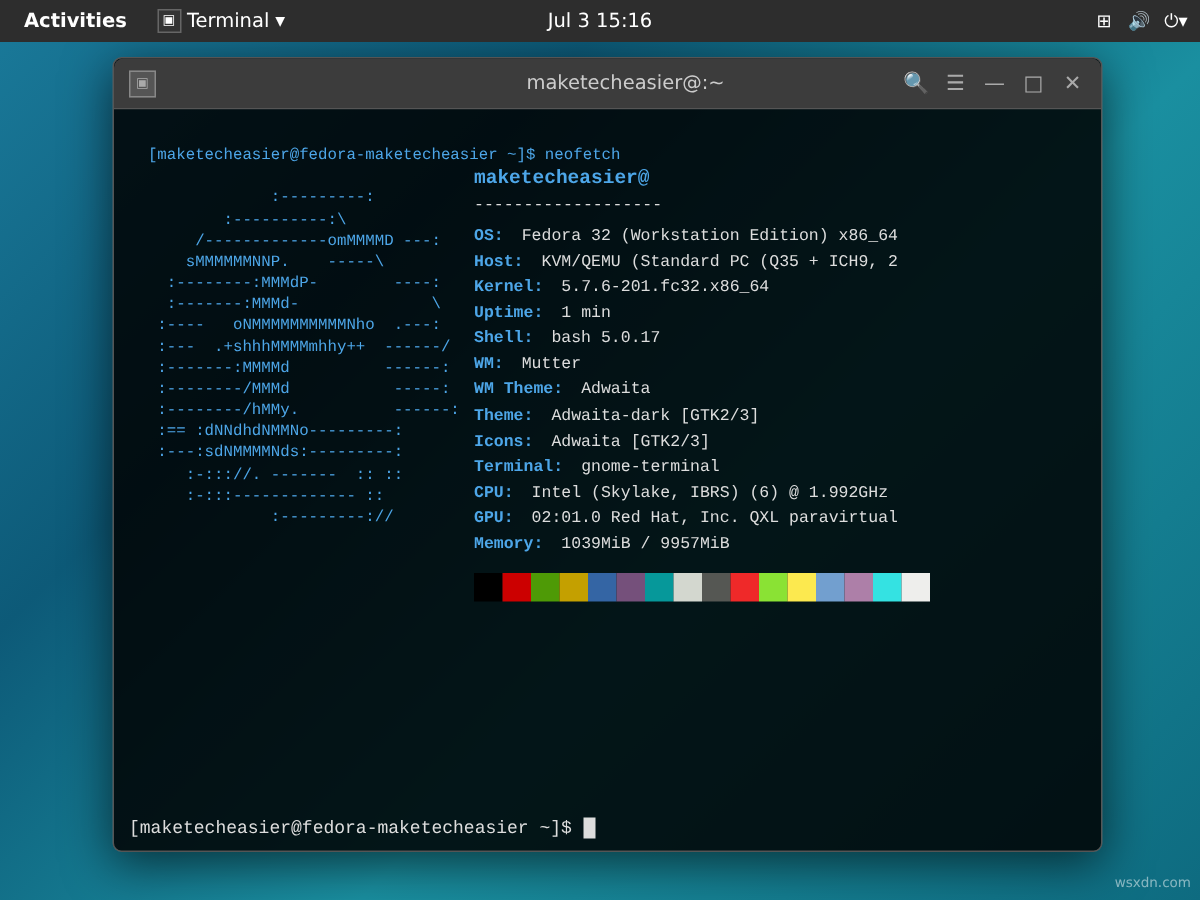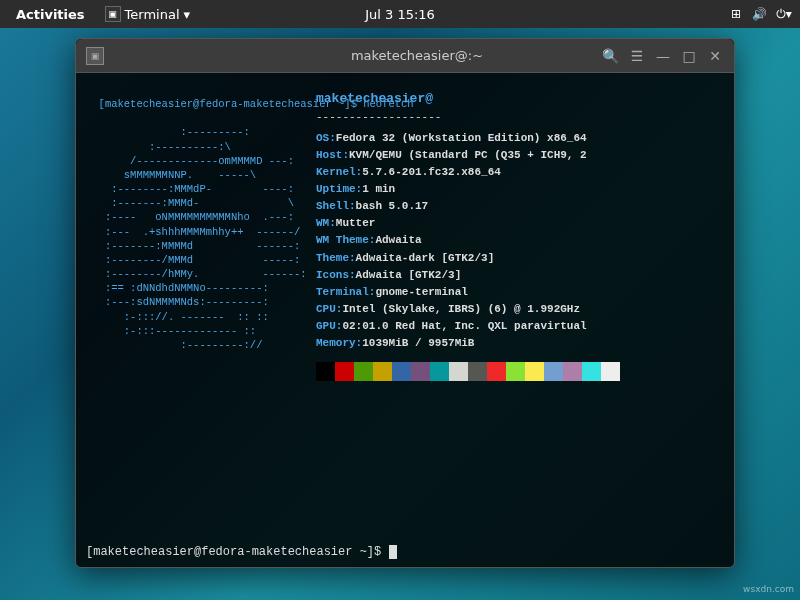--- a/index.html
+++ b/index.html
@@ -175,38 +175,38 @@
       font-family: 'Courier New', monospace;
       font-size: 11px;
       line-height: 1.55;
       color: #ddd;
       padding-top: 8px;
     }
     .sysinfo-username {
       color: #4da6e8;
       font-weight: bold;
       font-size: 13px;
+      margin-top: 20px;
     }
     .sysinfo-divider {
       color: #ddd;
       font-size: 11px;
       margin-bottom: 4px;
     }
     .info-line {
       display: flex;
-      gap: 0;
+      gap: 12px;
     }
     .info-key {
       color: #4da6e8;
       font-weight: bold;
       min-width: 0;
     }
     .info-val {
       color: #ddd;
-      font-weight: bold;
     }
 
     
     .color-swatches {
       display: flex;
       flex-direction: row;
       margin-top: 10px;
     }
     .swatch {
       width: 19px;

